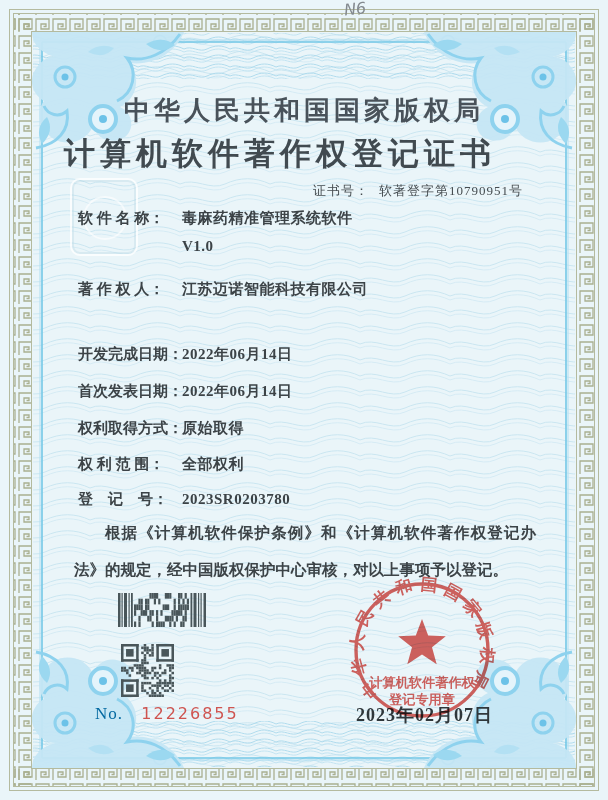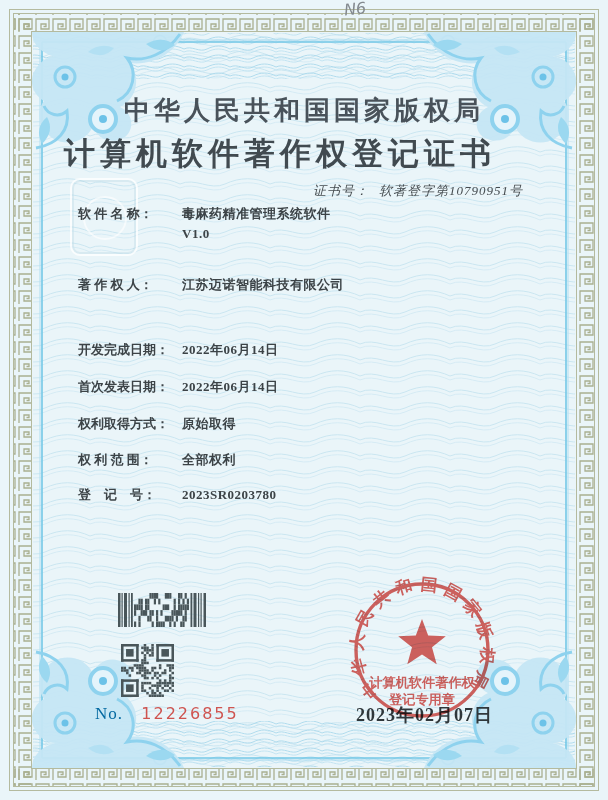--- a/index.html
+++ b/index.html
@@ -20,24 +20,24 @@
   .authority{
     position:absolute;left:0;top:93px;width:608px;text-align:center;
     font-size:26px;font-weight:bold;letter-spacing:4px;color:#49525a;
   }
   .cert-title{
     position:absolute;left:0;top:133px;width:560px;text-align:center;
     font-size:31px;font-weight:bold;letter-spacing:5px;color:#414a50;
   }
   .cert-no{
     position:absolute;left:0;top:182px;width:523px;text-align:right;
-    font-size:13px;color:#454c50;letter-spacing:1px;font-style:italic;
+    font-size:13px;color:#454c50;letter-spacing:1px;
   }
   .cert-no .lbl{margin-right:10px;}
-  .field-row{position:absolute;left:78px;font-size:13px;line-height:20px;color:#3c4347;}
+  .field-row{position:absolute;left:78px;font-size:15px;line-height:28px;color:#3c4347;}
   .field-row .lbl{
     display:inline-block;width:100px;font-weight:bold;vertical-align:top;
     white-space:pre;
   }
   .field-row .val{
     display:inline-block;margin-left:4px;font-weight:bold;vertical-align:top;
     letter-spacing:0.5px;white-space:pre-line;
   }
   .statement{
     position:absolute;left:74px;top:514px;width:462px;
@@ -164,20 +164,21 @@
     <div class="field-row" style="top:450px">
       <span class="lbl">权 利 范 围：</span><span class="val">全部权利</span>
     </div>
     <div class="field-row" style="top:414px">
       <span class="lbl">权利取得方式：</span><span class="val">原始取得</span>
     </div>
     <div class="field-row" style="top:485px">
       <span class="lbl">登　记　号：</span><span class="val">2023SR0203780</span>
     </div>
 
+    <div class="statement">根据《计算机软件保护条例》和《计算机软件著作权登记办法》的规定，经中国版权保护中心审核，对以上事项予以登记。</div>
 
     <svg class="barcode" id="barcode" width="88" height="34" viewBox="0 0 88 34">
         <rect x="0" y="0" width="2.5" height="34" fill="#49565a"></rect>
         <rect x="3.5" y="0" width="1.2" height="34" fill="#49565a"></rect>
         <rect x="6" y="0" width="3" height="34" fill="#49565a"></rect>
         <rect x="10.5" y="0" width="1.2" height="34" fill="#49565a"></rect>
         <rect x="13" y="0" width="1.8" height="34" fill="#49565a"></rect>
         <rect x="72.5" y="0" width="1.8" height="34" fill="#49565a"></rect>
         <rect x="75.5" y="0" width="3" height="34" fill="#49565a"></rect>
         <rect x="80" y="0" width="1.2" height="34" fill="#49565a"></rect>

